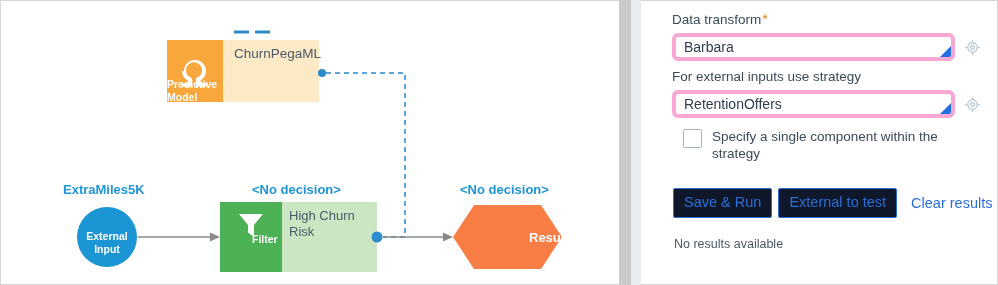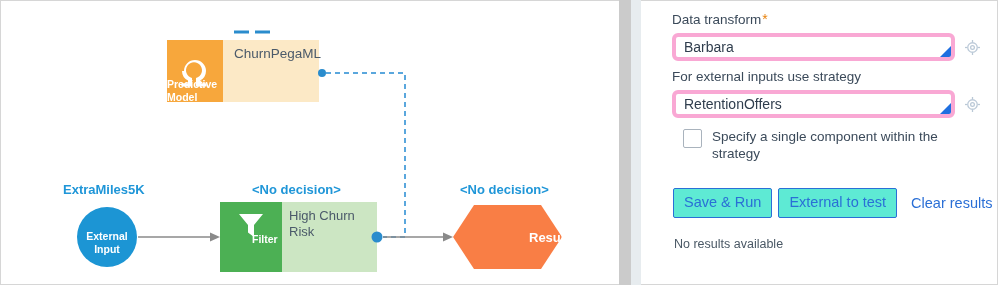--- a/index.html
+++ b/index.html
@@ -149,21 +149,21 @@
 
   .btn-row {
     display: flex;
     align-items: center;
     margin-top: 26px;
     margin-left: 1px;
   }
   .btn {
     border: 1px solid #2a6fd6;
     border-radius: 2px;
-    background: #5eead4;
+    background: #0f172a;
     color: #2a6fd6;
     font-size: 14.5px;
     font-family: "Liberation Sans", sans-serif;
     padding: 5px 10px 6px 10px;
     line-height: 17px;
     margin-right: 6px;
     cursor: pointer;
     white-space: nowrap;
   }
   .link-btn {

